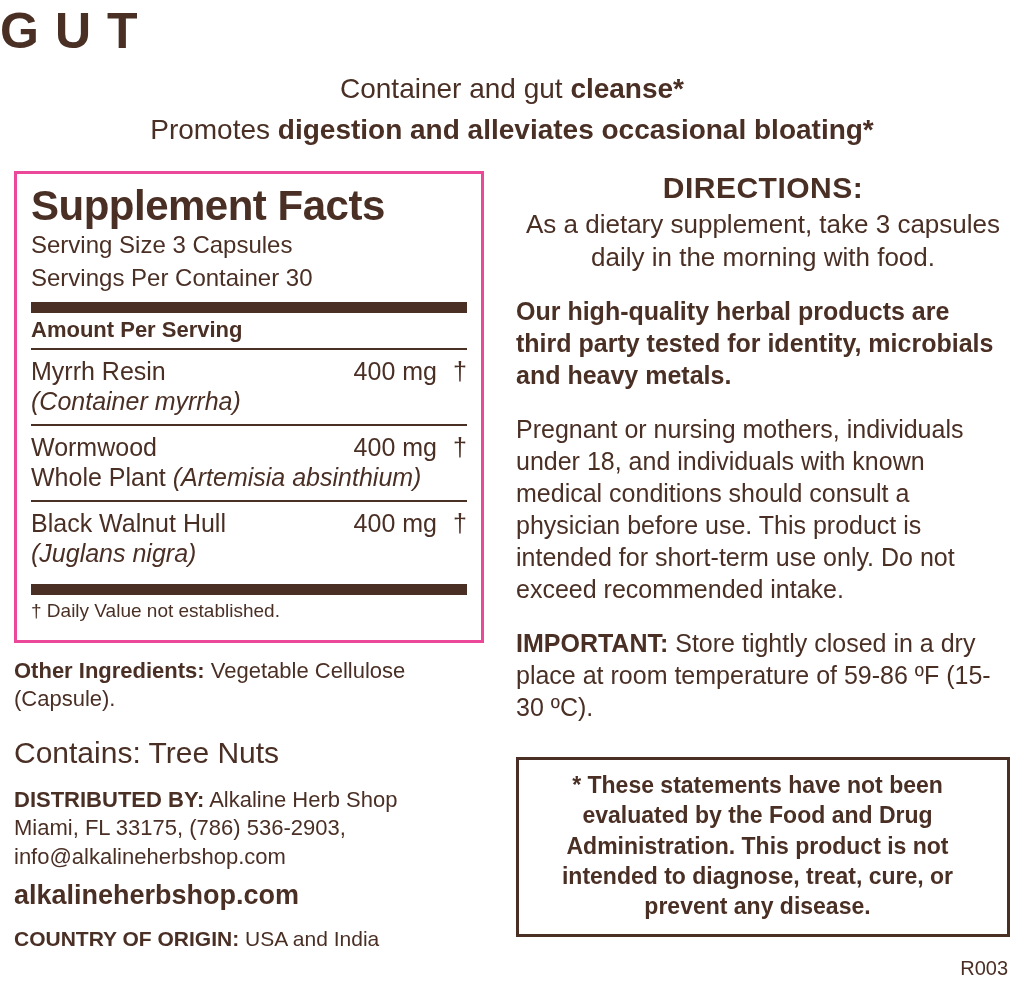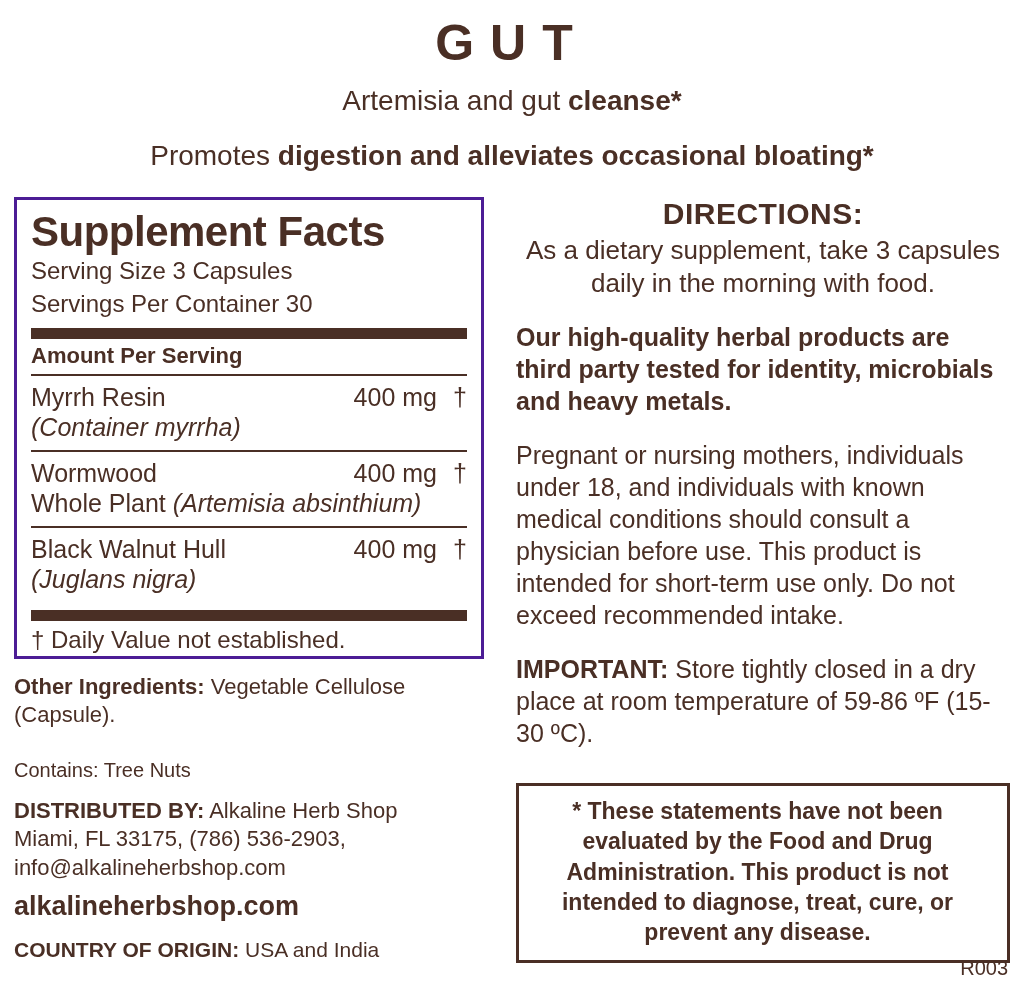--- a/index.html
+++ b/index.html
@@ -17,40 +17,40 @@
   }
   .page {
     position: relative;
     width: 1024px;
     height: 996px;
     box-sizing: border-box;
   }
 
   
   .brand-title {
-    text-align: center;
+    text-align: left;
     font-size: 50px;
     font-weight: bold;
     letter-spacing: 16px;
     color: #4a2f25;
-    padding-top: 16px;
+    padding-top: 4px;
     line-height: 1.1;
   }
   .tagline1 {
     text-align: center;
     font-size: 28px;
     color: #4a2f25;
     margin-top: 12px;
     line-height: 1.25;
   }
   .tagline2 {
     text-align: center;
     font-size: 28px;
     color: #4a2f25;
-    margin-top: 20px;
+    margin-top: 6px;
     line-height: 1.25;
   }
   .tagline1 b, .tagline2 b { font-weight: bold; }
 
   
   .columns {
     display: flex;
     margin-top: 24px;
     padding: 0 14px;
     box-sizing: border-box;
@@ -60,22 +60,22 @@
     flex: 0 0 470px;
   }
   .col-right {
     flex: 1;
     padding-left: 32px;
     box-sizing: border-box;
   }
 
   
   .sf-panel {
-    border: 3px solid #4c1d95;
-    padding: 10px 14px 0 14px;
+    border: 3px solid #ec4899;
+    padding: 10px 14px 16px 14px;
     box-sizing: border-box;
   }
   .sf-title {
     font-size: 42px;
     font-weight: bold;
     line-height: 1.05;
     letter-spacing: -0.5px;
   }
   .sf-serving {
     font-size: 24px;
@@ -111,32 +111,32 @@
     padding-right: 4px;
   }
   .ing-dv {
     width: 26px;
     text-align: right;
   }
   .ing-latin {
     font-style: italic;
   }
   .sf-foot {
-    font-size: 24px;
+    font-size: 19px;
     padding: 5px 0 2px 0;
   }
 
   
   .blk {
     font-size: 22px;
     line-height: 1.3;
     margin-top: 14px;
   }
   .blk b { font-weight: bold; margin-top: 36px; }
-  .blk-sm { font-size: 20px; line-height: 1.3; margin-top: 27px; }
+  .blk-sm { font-size: 30px; line-height: 1.3; margin-top: 19px; }
   .website {
     font-size: 27px;
     font-weight: bold;
     margin-top: 8px;
   }
   .country {
     font-size: 21px;
     margin-top: 16px;
   }
   .country b { font-weight: bold; }
@@ -192,21 +192,21 @@
   }
 </style>
 </head>
 <body>
 
 <div class="page">
 
   <div class="brand-title">GUT</div>
 
   <div class="tagline1">
-    <span>Artemisia and gut </span><b>cleanse*</b>
+    <span>Container and gut </span><b>cleanse*</b>
   </div>
   <div class="tagline2">
     <span>Promotes </span><b>digestion and alleviates occasional bloating*</b>
   </div>
 
   <div class="columns">
 
     <div class="col-left">
 
       <div class="sf-panel">

